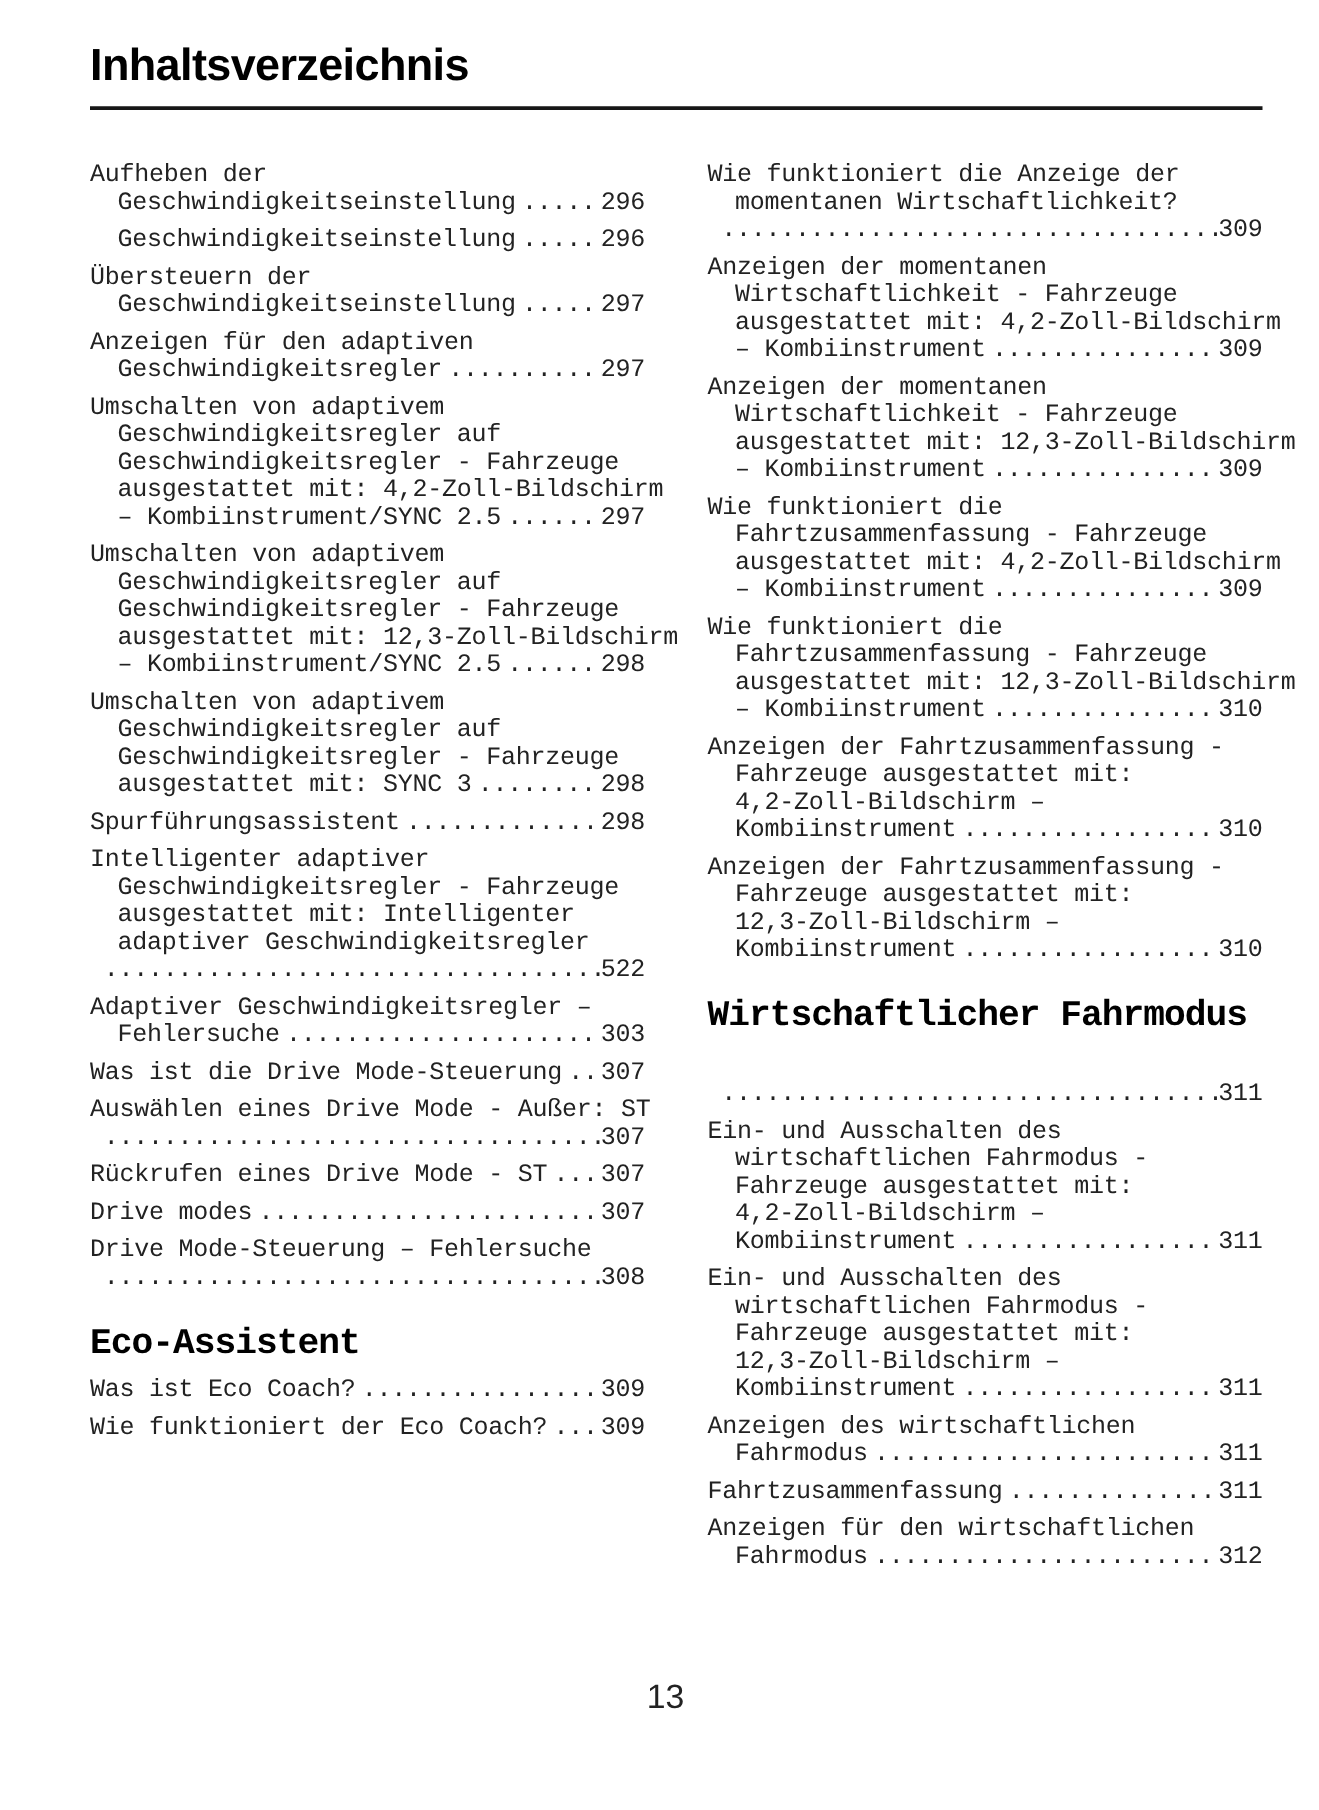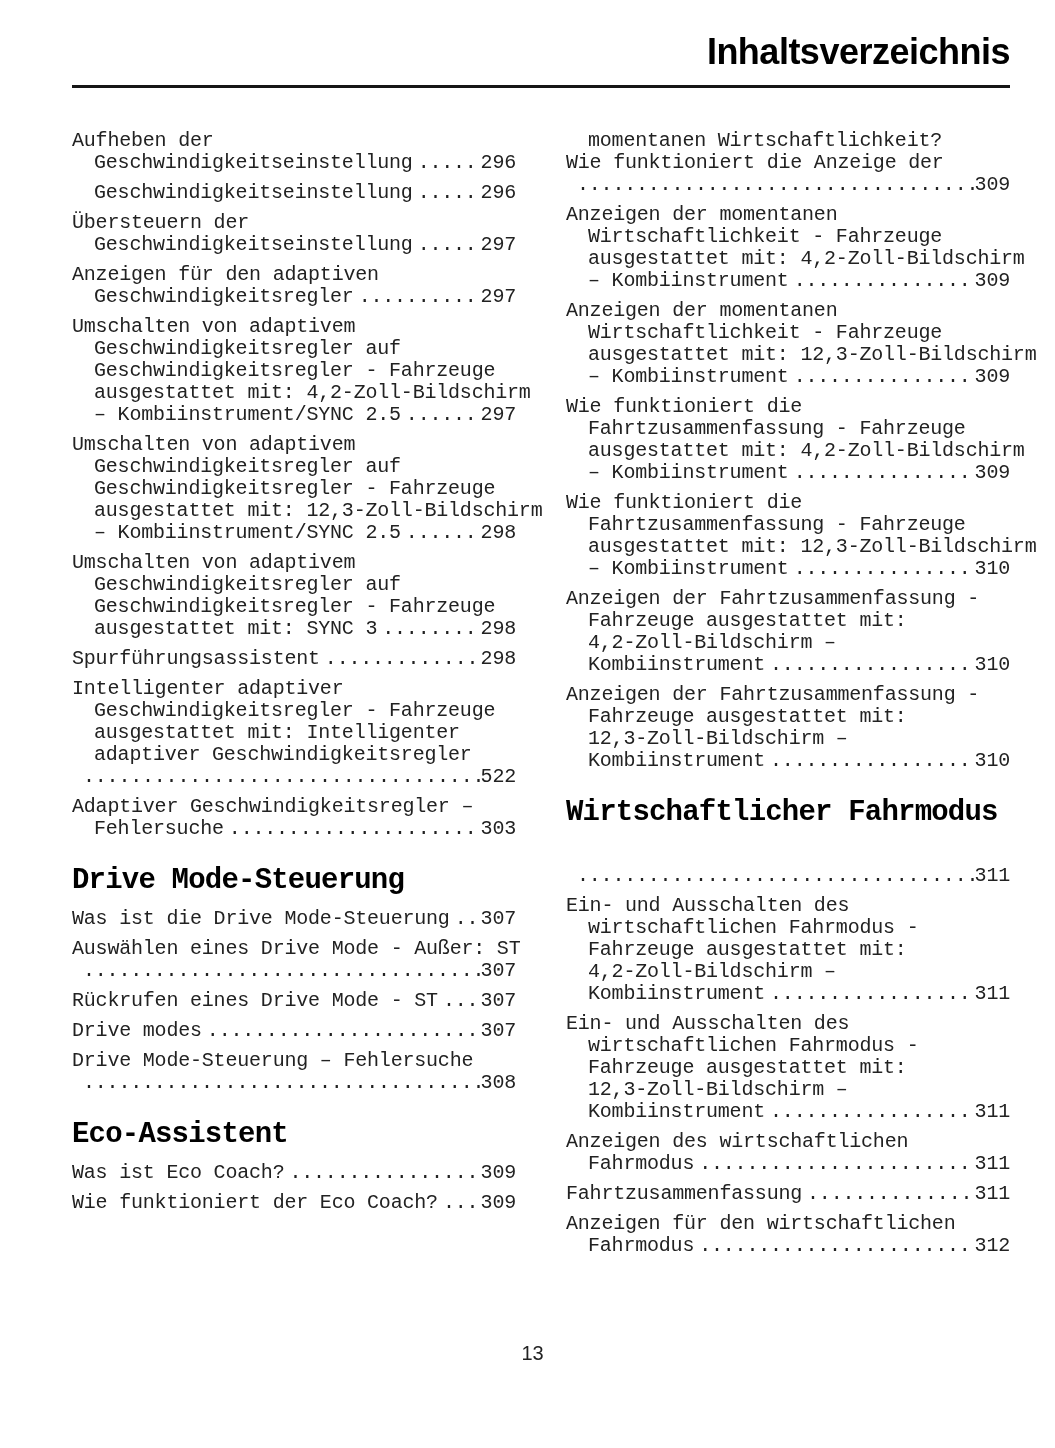--- a/index.html
+++ b/index.html
@@ -11,21 +11,21 @@
     position: relative;
     overflow: hidden;
   }
   .page {
     position: absolute; inset: 0;
     padding: 30px 45px 0 72px;
     box-sizing: border-box;
   }
   .title {
     margin: 0;
-    text-align: right;
+    text-align: left;
     font-size: 36px;
     line-height: 44px;
     font-weight: 700;
     letter-spacing: -0.5px;
     color: #000000;
   }
   .rule {
     height: 2.5px;
     background: #161616;
     margin-top: 11px;
@@ -62,21 +62,21 @@
     letter-spacing: -0.8px;
     color: #000000;
     margin: 24px 0 10px 0;
   }
   .col-right .toc-heading { margin-bottom: 35px; }
   .page-number {
     position: absolute;
     top: 1342px;
     left: 55px; right: 45px;
     text-align: center;
-    font-size: 20px;
+    font-size: 27px;
     color: #222222;
   }
 </style>
 </head>
 <body>
 
 <div class="page">
   <h1 class="title">Inhaltsverzeichnis</h1>
   <div class="rule"></div>
   <div class="columns">
@@ -162,21 +162,20 @@
           </div>
         </div>
         <div class="toc-entry">
           <div class="line">Adaptiver Geschwindigkeitsregler –</div>
           <div class="line leader cont">
             <span class="lt">Fehlersuche</span>
             <span class="dots">................................................................................................................................................................</span>
             <span class="pg">303</span>
           </div>
         </div>
-        <div class="toc-heading">Drive Mode-Steuerung</div>
         <div class="toc-entry">
           <div class="line leader">
             <span class="lt">Was ist die Drive Mode-Steuerung</span>
             <span class="dots">................................................................................................................................................................</span>
             <span class="pg">307</span>
           </div>
         </div>
         <div class="toc-entry">
           <div class="line">Auswählen eines Drive Mode - Außer: ST</div>
           <div class="line leader cont dots-only">
@@ -216,22 +215,22 @@
         <div class="toc-entry">
           <div class="line leader">
             <span class="lt">Wie funktioniert der Eco Coach?</span>
             <span class="dots">................................................................................................................................................................</span>
             <span class="pg">309</span>
           </div>
         </div>
       </div>
     <div class="col col-right">
         <div class="toc-entry">
+          <div class="line">Wie funktioniert die Anzeige der</div>
           <div class="line cont">momentanen Wirtschaftlichkeit?</div>
-          <div class="line">Wie funktioniert die Anzeige der</div>
           <div class="line leader cont dots-only">
             <span class="dots">................................................................................................................................................................</span>
             <span class="pg">309</span>
           </div>
         </div>
         <div class="toc-entry">
           <div class="line">Anzeigen der momentanen</div>
           <div class="line cont">Wirtschaftlichkeit - Fahrzeuge</div>
           <div class="line cont">ausgestattet mit: 4,2-Zoll-Bildschirm</div>
           <div class="line leader cont">

